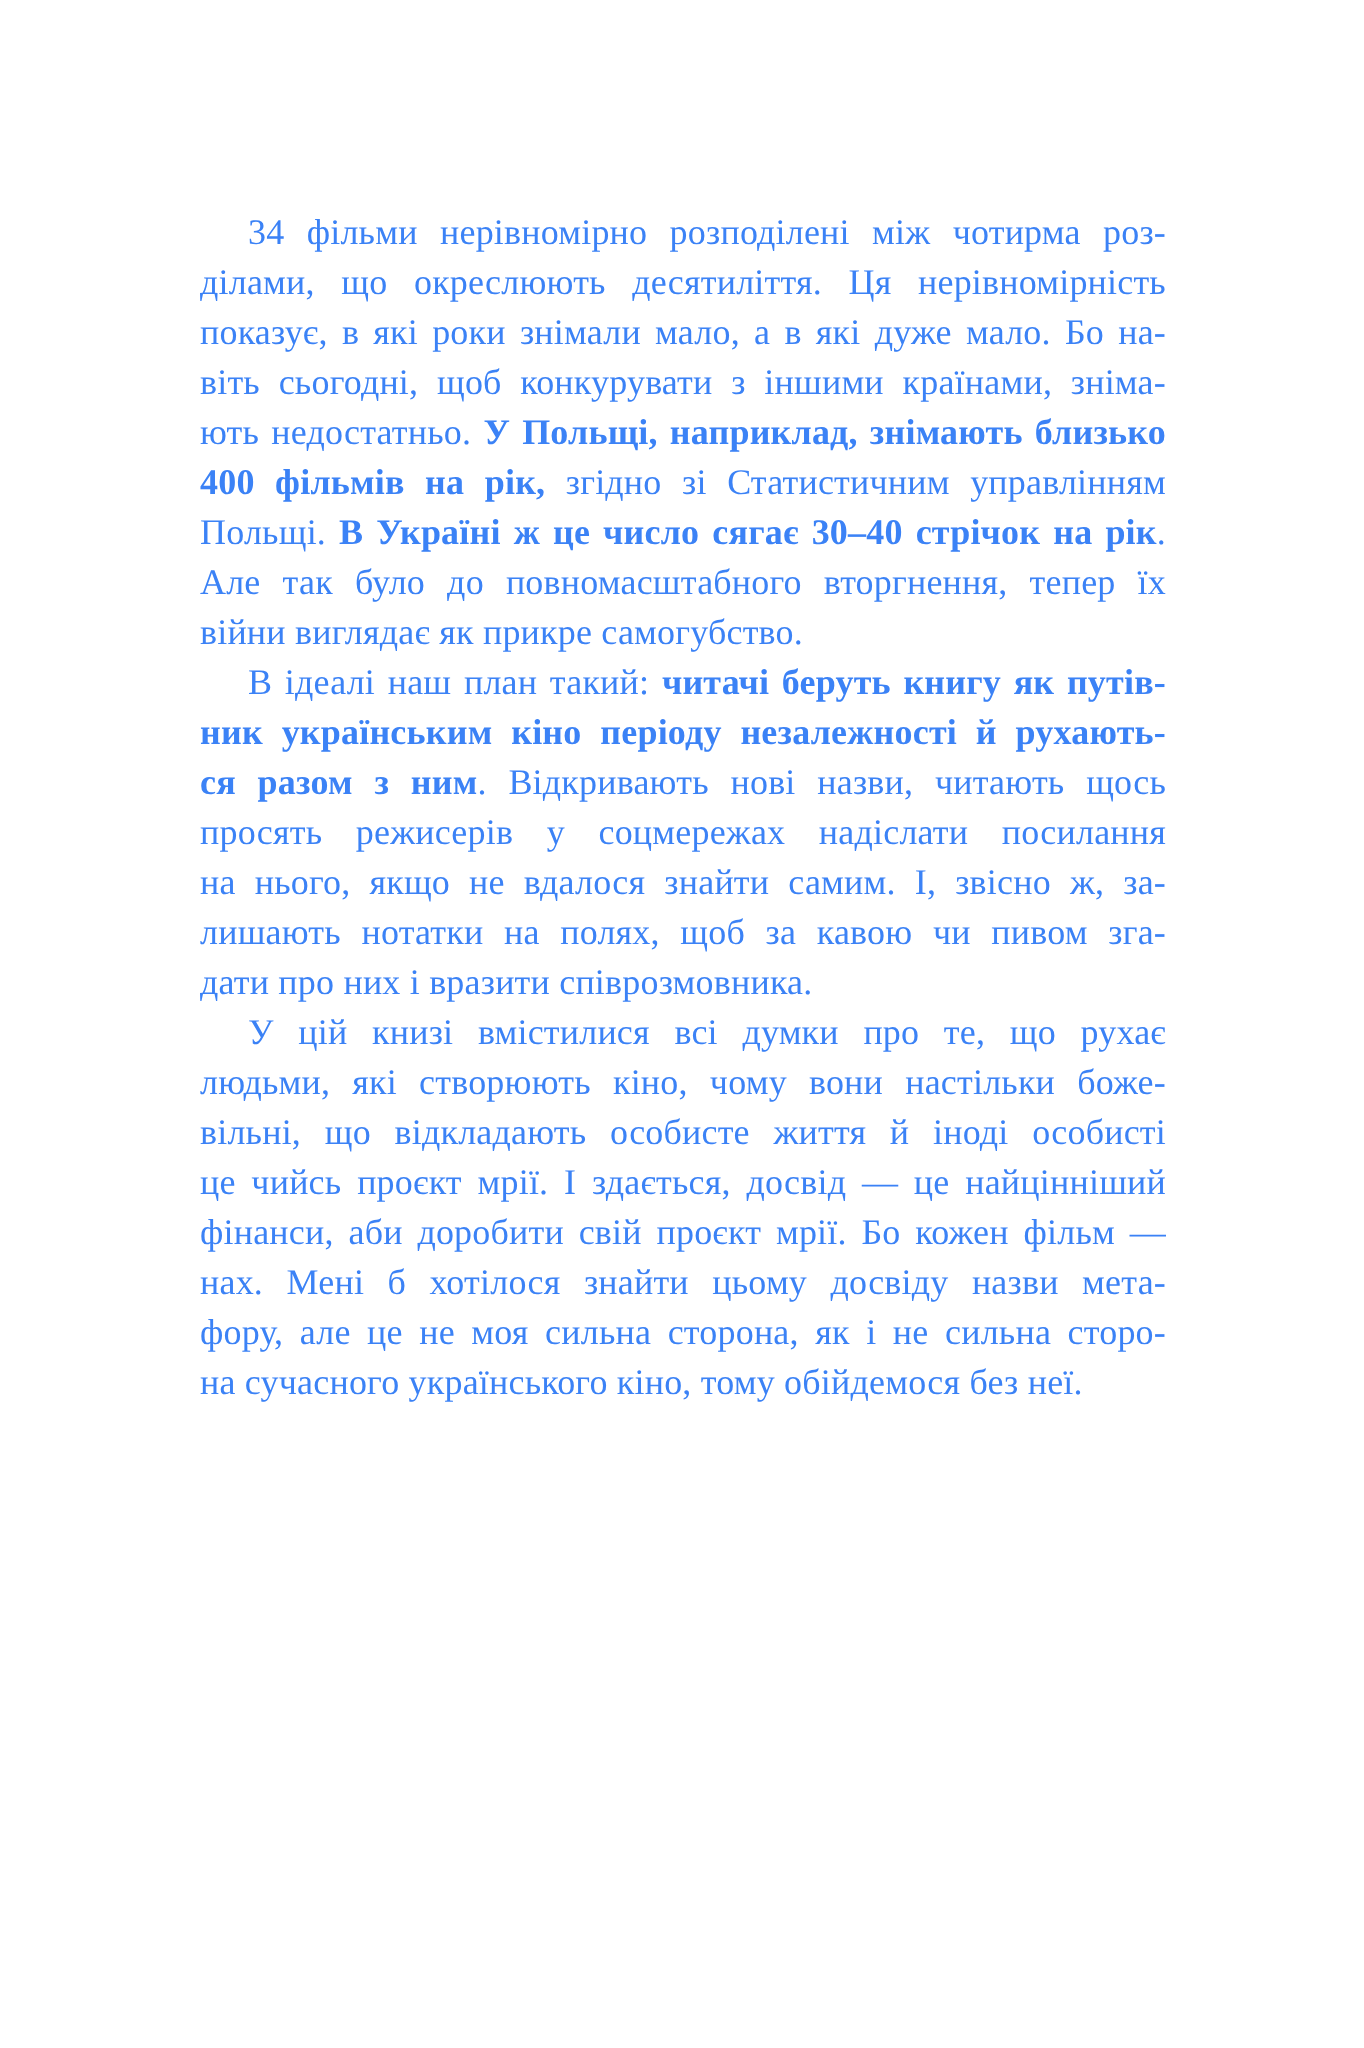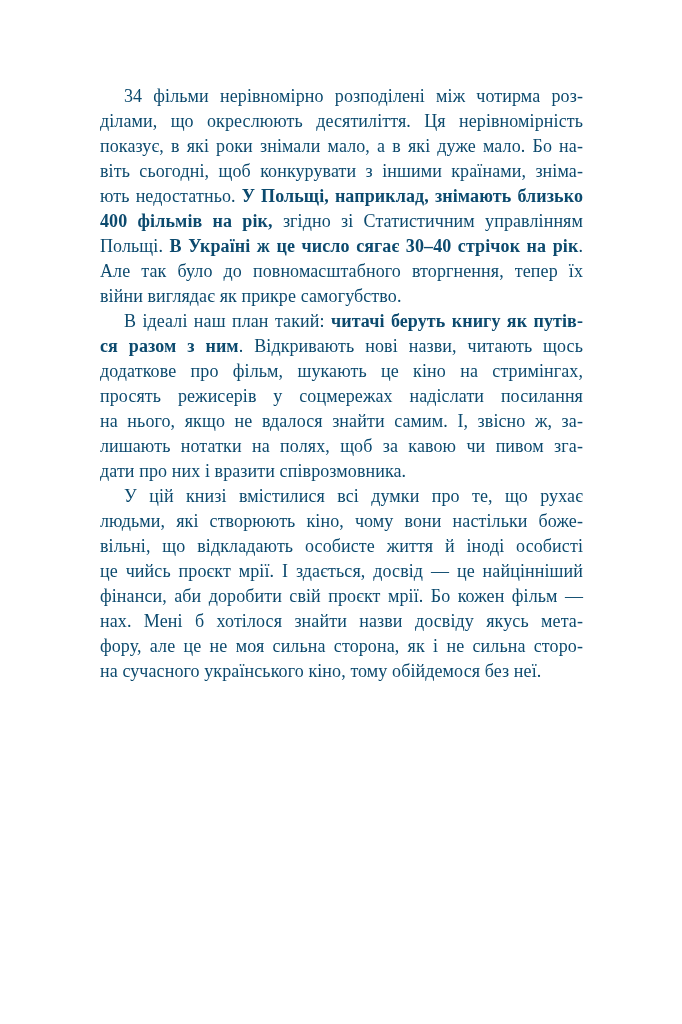--- a/index.html
+++ b/index.html
@@ -44,45 +44,45 @@
     -moz-text-align-last: left;
   }
   .bold {
     font-weight: bold;
   }
 </style>
 </head>
 <body>
 
 <div class="page" style="background: rgb(255, 255, 255);">
-  <div class="text-block" style="color: #0c4a6e;">
+  <div class="text-block" style="color: #3b82f6; margin-top: 20px;">
       <div class="para">
         <div class="line indent"><span>34 фільми нерівномірно розподілені між чотирма роз-</span></div>
         <div class="line"><span>ділами, що окреслюють десятиліття. Ця нерівномірність</span></div>
         <div class="line"><span>показує, в які роки знімали мало, а в які дуже мало. Бо на-</span></div>
         <div class="line"><span>віть сьогодні, щоб конкурувати з іншими країнами, зніма-</span></div>
         <div class="line"><span>ють недостатньо. </span><span class="bold">У Польщі, наприклад, знімають близько</span></div>
         <div class="line"><span class="bold">400 фільмів на рік,</span><span> згідно зі Статистичним управлінням</span></div>
         <div class="line"><span>Польщі. </span><span class="bold">В Україні ж це число сягає 30–40 стрічок на рік</span><span>.</span></div>
         <div class="line"><span>Але так було до повномасштабного вторгнення, тепер їх</span></div>
         <div class="line last"><span>війни виглядає як прикре самогубство.</span></div>
       </div>
       <div class="para">
         <div class="line indent"><span>В ідеалі наш план такий: </span><span class="bold">читачі беруть книгу як путів-</span></div>
+        <div class="line"><span class="bold">ник українським кіно періоду незалежності й рухають-</span></div>
         <div class="line"><span class="bold">ся разом з ним</span><span>. Відкривають нові назви, читають щось</span></div>
-        <div class="line"><span>додаткове про фільм, шукають це кіно на стримінгах,</span></div>
         <div class="line"><span>просять режисерів у соцмережах надіслати посилання</span></div>
         <div class="line"><span>на нього, якщо не вдалося знайти самим. І, звісно ж, за-</span></div>
         <div class="line"><span>лишають нотатки на полях, щоб за кавою чи пивом зга-</span></div>
         <div class="line last"><span>дати про них і вразити співрозмовника.</span></div>
       </div>
       <div class="para">
         <div class="line indent"><span>У цій книзі вмістилися всі думки про те, що рухає</span></div>
         <div class="line"><span>людьми, які створюють кіно, чому вони настільки боже-</span></div>
         <div class="line"><span>вільні, що відкладають особисте життя й іноді особисті</span></div>
         <div class="line"><span>це чийсь проєкт мрії. І здається, досвід — це найцінніший</span></div>
         <div class="line"><span>фінанси, аби доробити свій проєкт мрії. Бо кожен фільм —</span></div>
-        <div class="line"><span>нах. Мені б хотілося знайти назви досвіду якусь мета-</span></div>
+        <div class="line"><span>нах. Мені б хотілося знайти цьому досвіду назви мета-</span></div>
         <div class="line"><span>фору, але це не моя сильна сторона, як і не сильна сторо-</span></div>
         <div class="line last"><span>на сучасного українського кіно, тому обійдемося без неї.</span></div>
       </div>
     </div>
 </div>
 
 </body></html>

